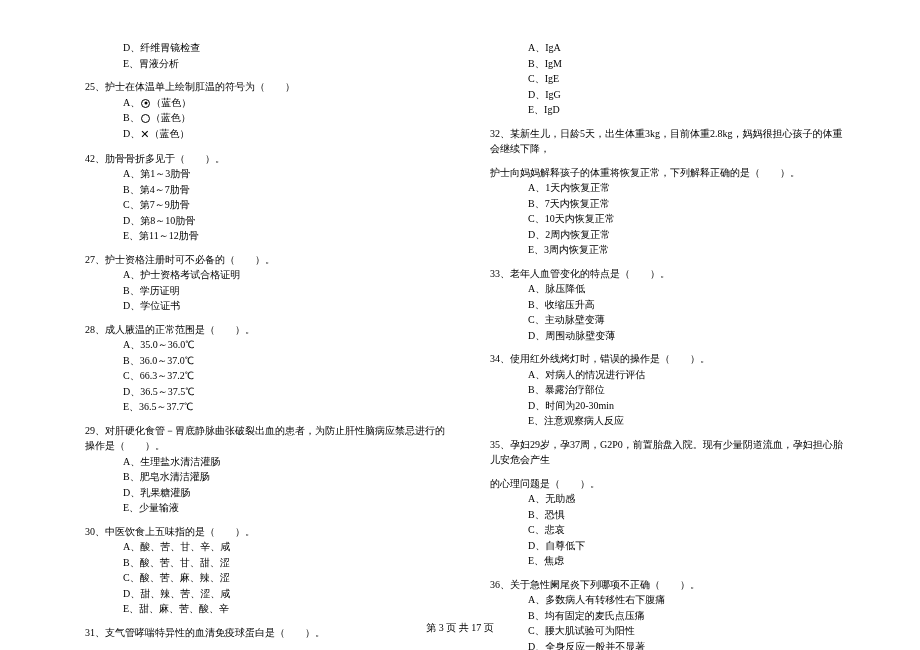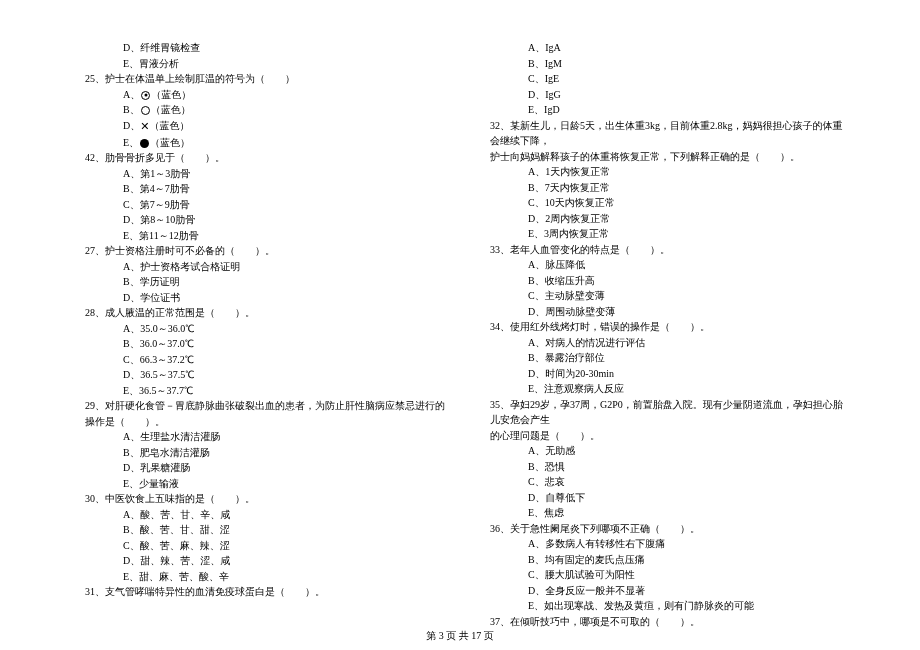--- a/index.html
+++ b/index.html
@@ -29,24 +29,25 @@
       padding-right: 30px;
     }
     .column-right {
       padding-left: 15px;
     }
     .option-line {
       padding-left: 38px;
     }
     .question-line {
       padding-left: 0;
+      margin-top: 8px;
     }
     .footer {
       position: absolute;
-      bottom: 7px;
+      bottom: 15px;
       width: 100%;
       text-align: center;
       font-size: 10px;
       color: #000;
     }
     .symbol-circle-dot {
       display: inline-block;
       width: 9px;
       height: 9px;
       border: 1px solid #000;
@@ -100,23 +101,20 @@
 
     <div class="question-line">25、护士在体温单上绘制肛温的符号为（　　）</div>
     <div class="option-line">
       <span>A、</span><span class="symbol-circle-dot"></span><span>（蓝色）</span>
     </div>
     <div class="option-line">
       <span>B、</span><span class="symbol-circle-open"></span><span>（蓝色）</span>
     </div>
     <div class="option-line">
       <span>D、</span><span class="symbol-cross">✕</span><span>（蓝色）</span>
-    </div>
-    <div class="option-line">
-      <span>E、</span><span class="symbol-circle-filled"></span><span>（蓝色）</span>
     </div>
 
     <div class="question-line">42、肋骨骨折多见于（　　）。</div>
     <div class="option-line">A、第1～3肋骨</div>
     <div class="option-line">B、第4～7肋骨</div>
     <div class="option-line">C、第7～9肋骨</div>
     <div class="option-line">D、第8～10肋骨</div>
     <div class="option-line">E、第11～12肋骨</div>
 
     <div class="question-line">27、护士资格注册时可不必备的（　　）。</div>

